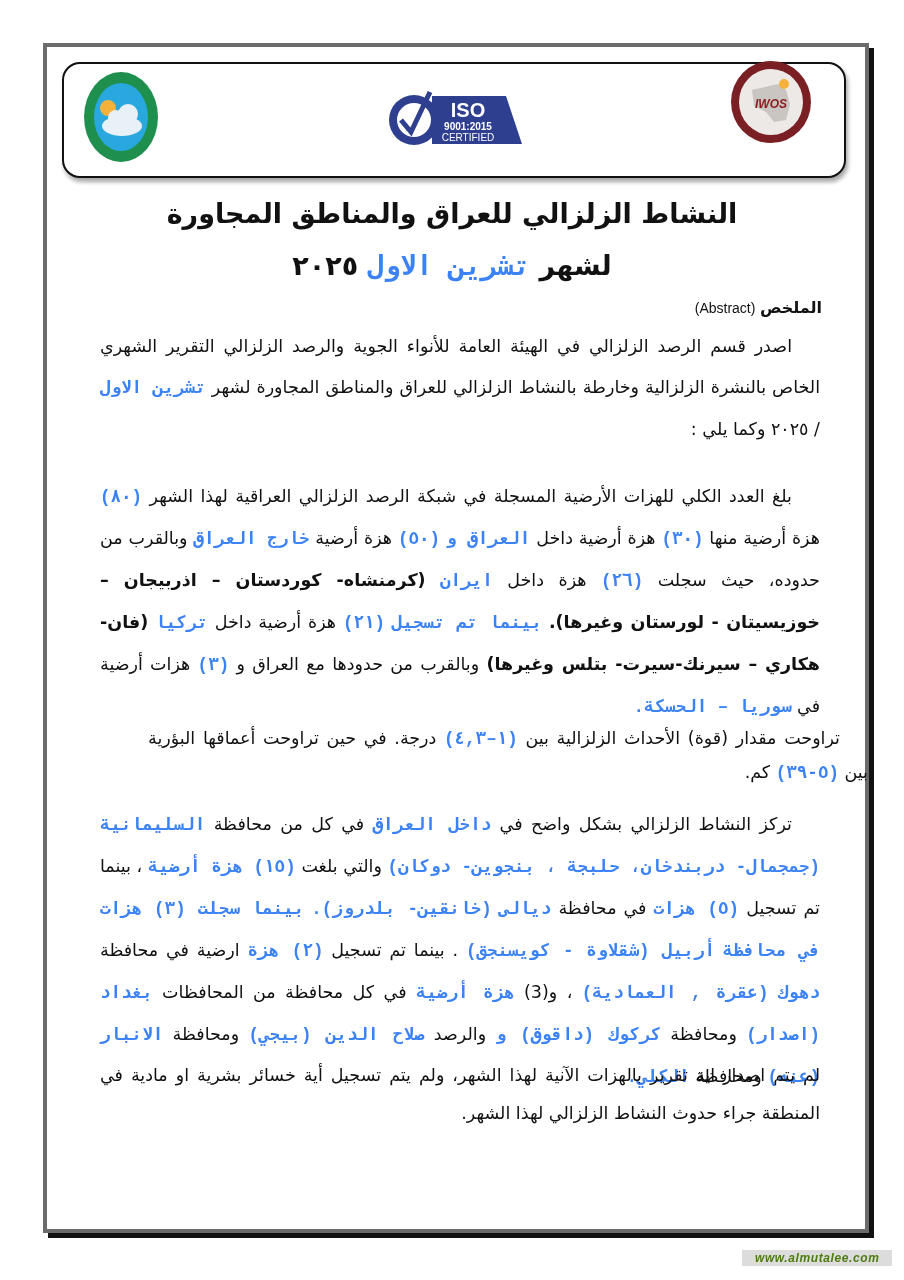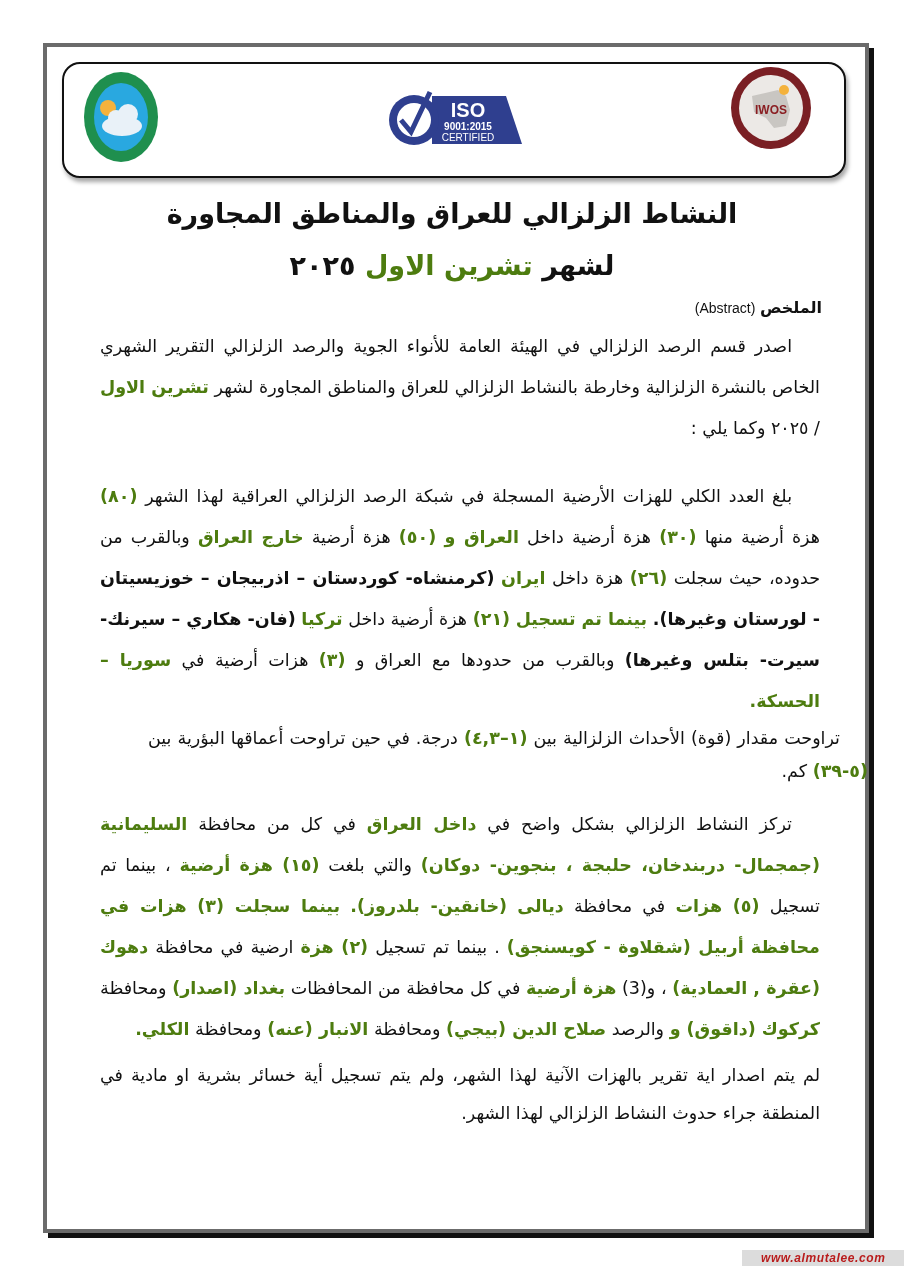--- a/index.html
+++ b/index.html
@@ -13,48 +13,48 @@
     box-shadow: 5px 5px 0 #111;
   }
   .header-box {
     position: absolute; left: 62px; top: 62px; width: 780px; height: 112px;
     border: 2.5px solid #111; border-radius: 18px; background: #fff;
     box-shadow: 2px 4px 4px rgba(0,0,0,0.35);
   }
   .logo { position: absolute; }
   .logo-left { left: 82px; top: 70px; width: 78px; height: 94px; }
   .logo-center { left: 384px; top: 88px; width: 142px; height: 60px; }
-  .logo-right { left: 730px; top: 66px; width: 82px; height: 84px; }
+  .logo-right { left: 730px; top: 60px; width: 82px; height: 84px; font-style: italic; }
 
   .title {
     position: absolute; left: 0; width: 904px; text-align: center; direction: rtl;
     font-weight: bold; font-size: 27px; font-family: "DejaVu Sans", sans-serif;
   }
   .title1 { top: 198px; }
   .title2 { top: 250px; }
-  .red { color: #4d7c0f; }
+  .red { color: #3b82f6; font-family: Liberation Mono, monospace; }
 
   .body-text {
     position: absolute; left: 100px; width: 720px; direction: rtl; text-align: justify;
     font-family: "DejaVu Sans", sans-serif; font-size: 17.5px; line-height: 41px;
   }
   .abstract-head { position: absolute; top: 294px; right: 82px; direction: rtl; font-size: 16px; line-height: 28px; margin-left: 6px; }
   .abstract-head b { font-family: "DejaVu Sans", sans-serif; font-size: 16px; }
   .abstract-head span { font-family: "Liberation Sans", sans-serif; font-size: 14px; }
   .p1 { top: 326px; }
   .p2 { top: 476px; }
   .p3 { top: 722px; line-height: 33px; margin-left: 48px; }
   .p4 { top: 804px; }
   .p5 { top: 1056px; line-height: 38px; }
   .indent { display: inline-block; width: 28px; }
   .b { font-weight: bold; }
   .watermark {
-    position: absolute; left: 742px; top: 1250px; padding: 1px 19px;
+    position: absolute; left: 742px; top: 1250px; padding: 1px 13px;
     background: #dcdcdc; font-family: "Liberation Sans", sans-serif; font-style: italic;
-    font-weight: bold; font-size: 12px; letter-spacing: 0.6px; color: #b91c1c;
+    font-weight: bold; font-size: 12px; letter-spacing: 0.6px; color: #4d7c0f;
   }
 </style>
 </head>
 <body>
 
 <div class="page-frame"></div>
 
 <div class="header-box"></div>
 
 <div class="logo logo-left">

